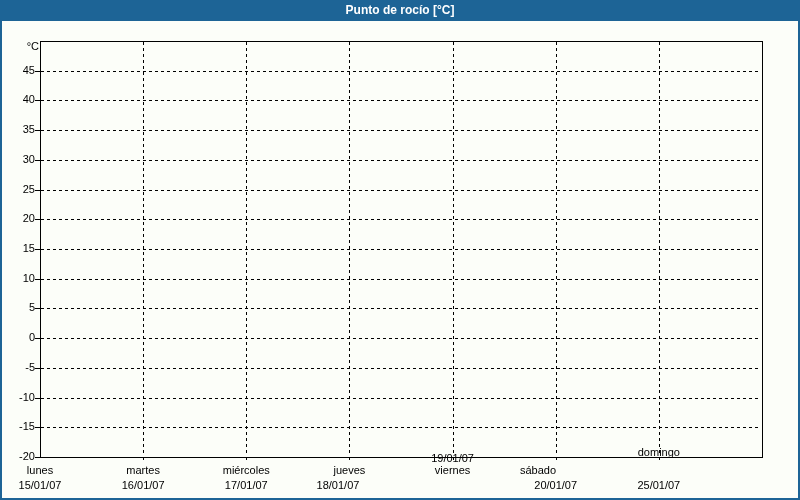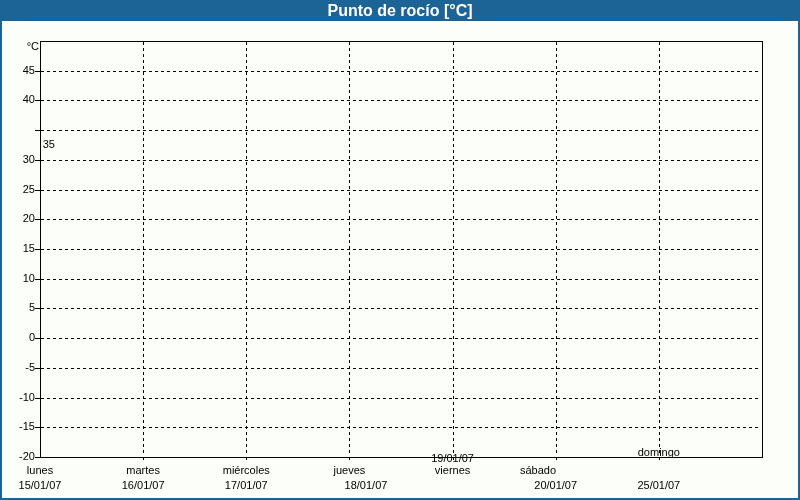--- a/index.html
+++ b/index.html
@@ -21,21 +21,21 @@
     pointer-events: none;
     z-index: 20;
     box-sizing: border-box;
   }
   .titlebar {
     position: absolute;
     left: 0; top: 0;
     width: 800px; height: 21px;
     background: var(--titlebar, #1d6496);
     color: var(--titletext, #ffffff);
-    font-size: 16px;
+    font-size: 12px;
     font-weight: bold;
     text-align: center;
     line-height: 21px;
     z-index: 5;
   }
   .plot-svg {
     position: absolute;
     left: 0; top: 0;
     z-index: 1;
   }
@@ -116,39 +116,39 @@
       <line x1="556" y1="457" x2="556" y2="460" stroke="#000000" stroke-width="1"></line>
       <line x1="659" y1="42" x2="659" y2="456" stroke="#000000" stroke-width="1" stroke-dasharray="3,3"></line>
       <line x1="659" y1="457" x2="659" y2="460" stroke="#000000" stroke-width="1"></line>
     </svg>
   </div>
 
 <div id="label-layer">
   <div class="axis-label y-unit-label" style="left:3px; top:40px;">°C</div>
 <div class="axis-label y-tick-label" style="left: 1px; top: 64px;">45</div>
     <div class="axis-label y-tick-label" style="left: 1px; top: 93px;">40</div>
-    <div class="axis-label y-tick-label" style="left: 1px; top: 138px; padding-left: 20px;">35</div>
+    <div class="axis-label y-tick-label" style="left: 1px; top: 123px;">35</div>
     <div class="axis-label y-tick-label" style="left: 1px; top: 153px;">30</div>
     <div class="axis-label y-tick-label" style="left: 1px; top: 183px;">25</div>
     <div class="axis-label y-tick-label" style="left: 1px; top: 212px;">20</div>
     <div class="axis-label y-tick-label" style="left: 1px; top: 242px;">15</div>
     <div class="axis-label y-tick-label" style="left: 1px; top: 272px;">10</div>
     <div class="axis-label y-tick-label" style="left: 1px; top: 301px;">5</div>
     <div class="axis-label y-tick-label" style="left: 1px; top: 331px;">0</div>
     <div class="axis-label y-tick-label" style="left: 1px; top: 361px;">-5</div>
     <div class="axis-label y-tick-label" style="left: 1px; top: 391px;">-10</div>
     <div class="axis-label y-tick-label" style="left: 1px; top: 420px;">-15</div>
     <div class="axis-label y-tick-label" style="left: 1px; top: 450px;">-20</div>
     <div class="axis-label x-day-label" style="left: -20px; top: 463px;">lunes</div>
     <div class="axis-label x-date-label" style="left: -20px; top: 478px;">15/01/07</div>
     <div class="axis-label x-day-label" style="left: 83.1429px; top: 463px;">martes</div>
     <div class="axis-label x-date-label" style="left: 83.1429px; top: 478px;">16/01/07</div>
     <div class="axis-label x-day-label" style="left: 186.286px; top: 463px;">miércoles</div>
     <div class="axis-label x-date-label" style="left: 186.286px; top: 478px;">17/01/07</div>
     <div class="axis-label x-day-label" style="left: 289.429px; top: 463px;">jueves</div>
-    <div class="axis-label x-date-label" style="left: 306px; top: 478px;">18/01/07</div>
+    <div class="axis-label x-date-label" style="left: 278px; top: 478px;">18/01/07</div>
     <div class="axis-label x-day-label" style="left: 392.571px; top: 463px;">viernes</div>
     <div class="axis-label x-date-label" style="left: 392.571px; top: 451px;">19/01/07</div>
     <div class="axis-label x-day-label" style="left: 478px; top: 463px;">sábado</div>
     <div class="axis-label x-date-label" style="left: 495.714px; top: 478px;">20/01/07</div>
     <div class="axis-label x-day-label" style="left: 598.857px; top: 445px;">domingo</div>
     <div class="axis-label x-date-label" style="left: 598.857px; top: 478px;">25/01/07</div>
   </div>
 
 </body></html>

